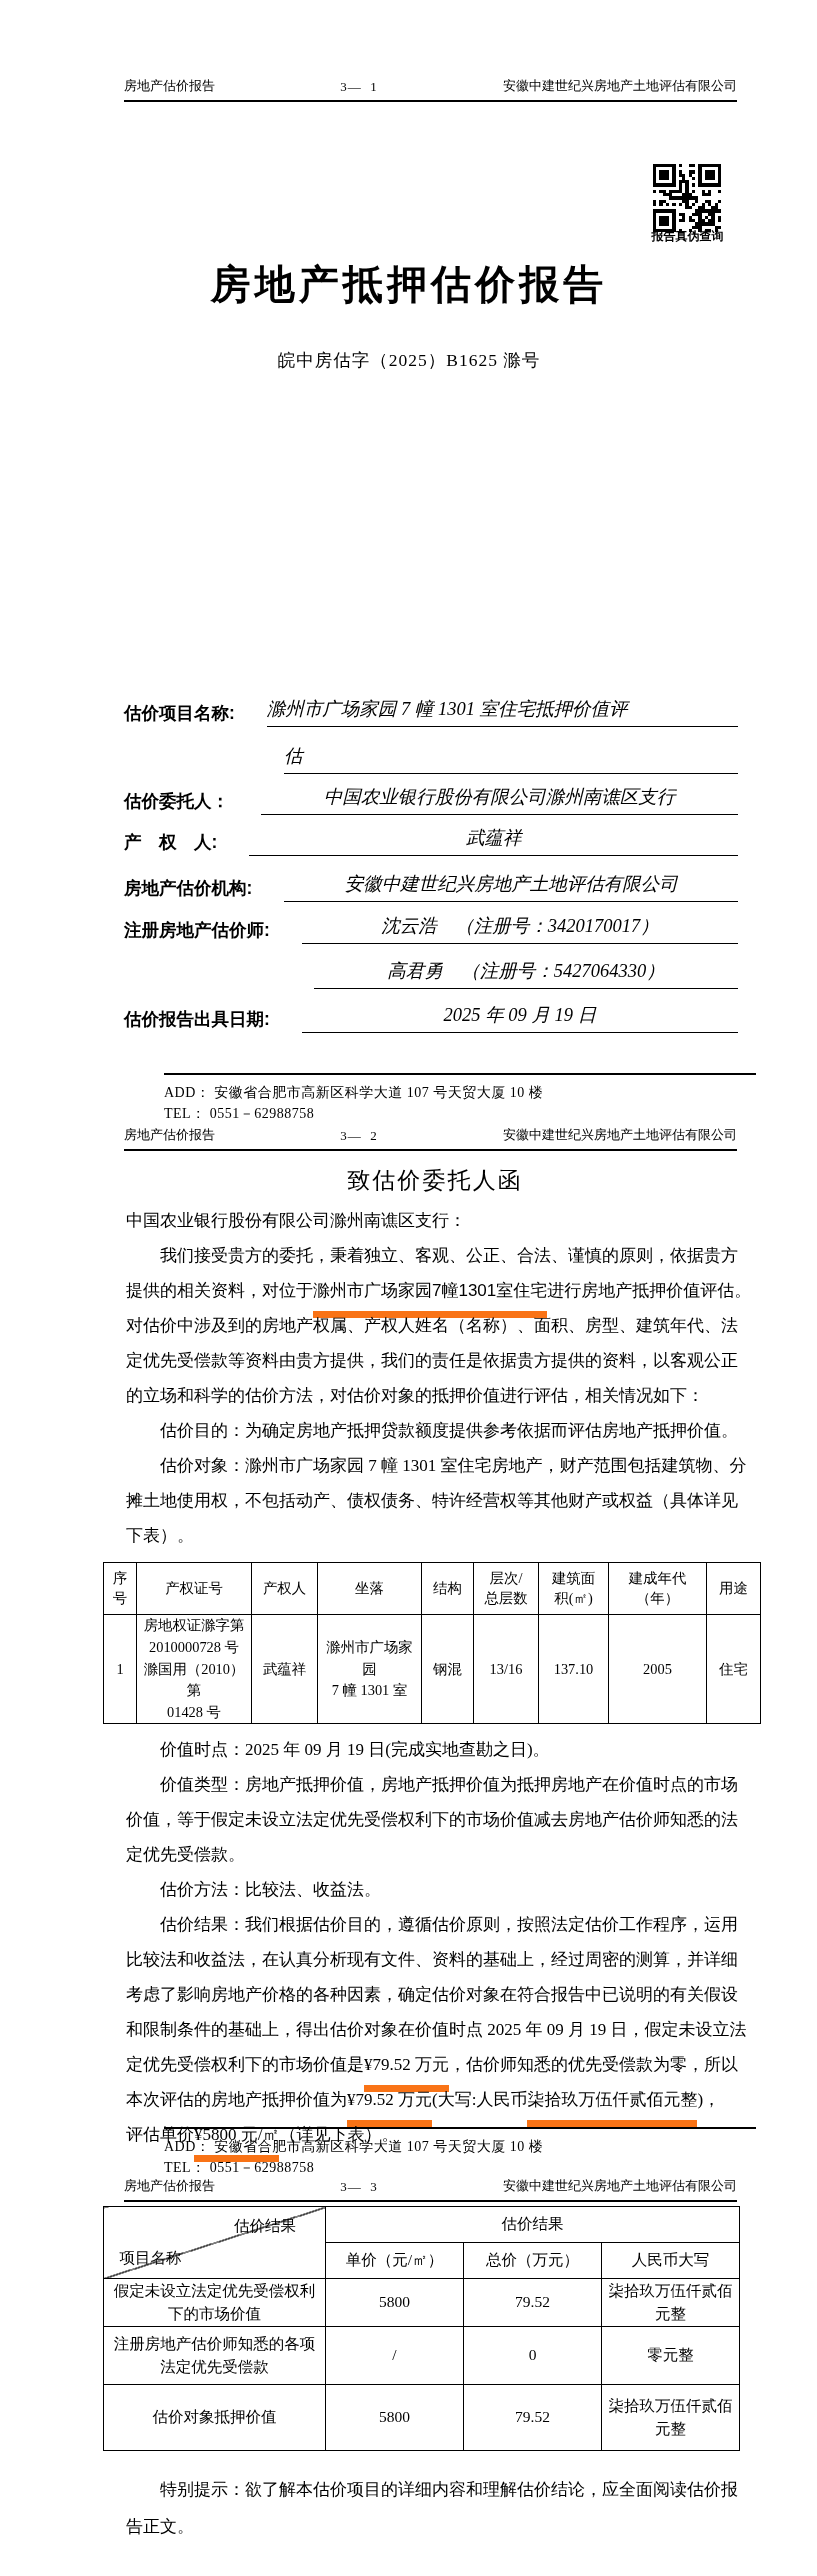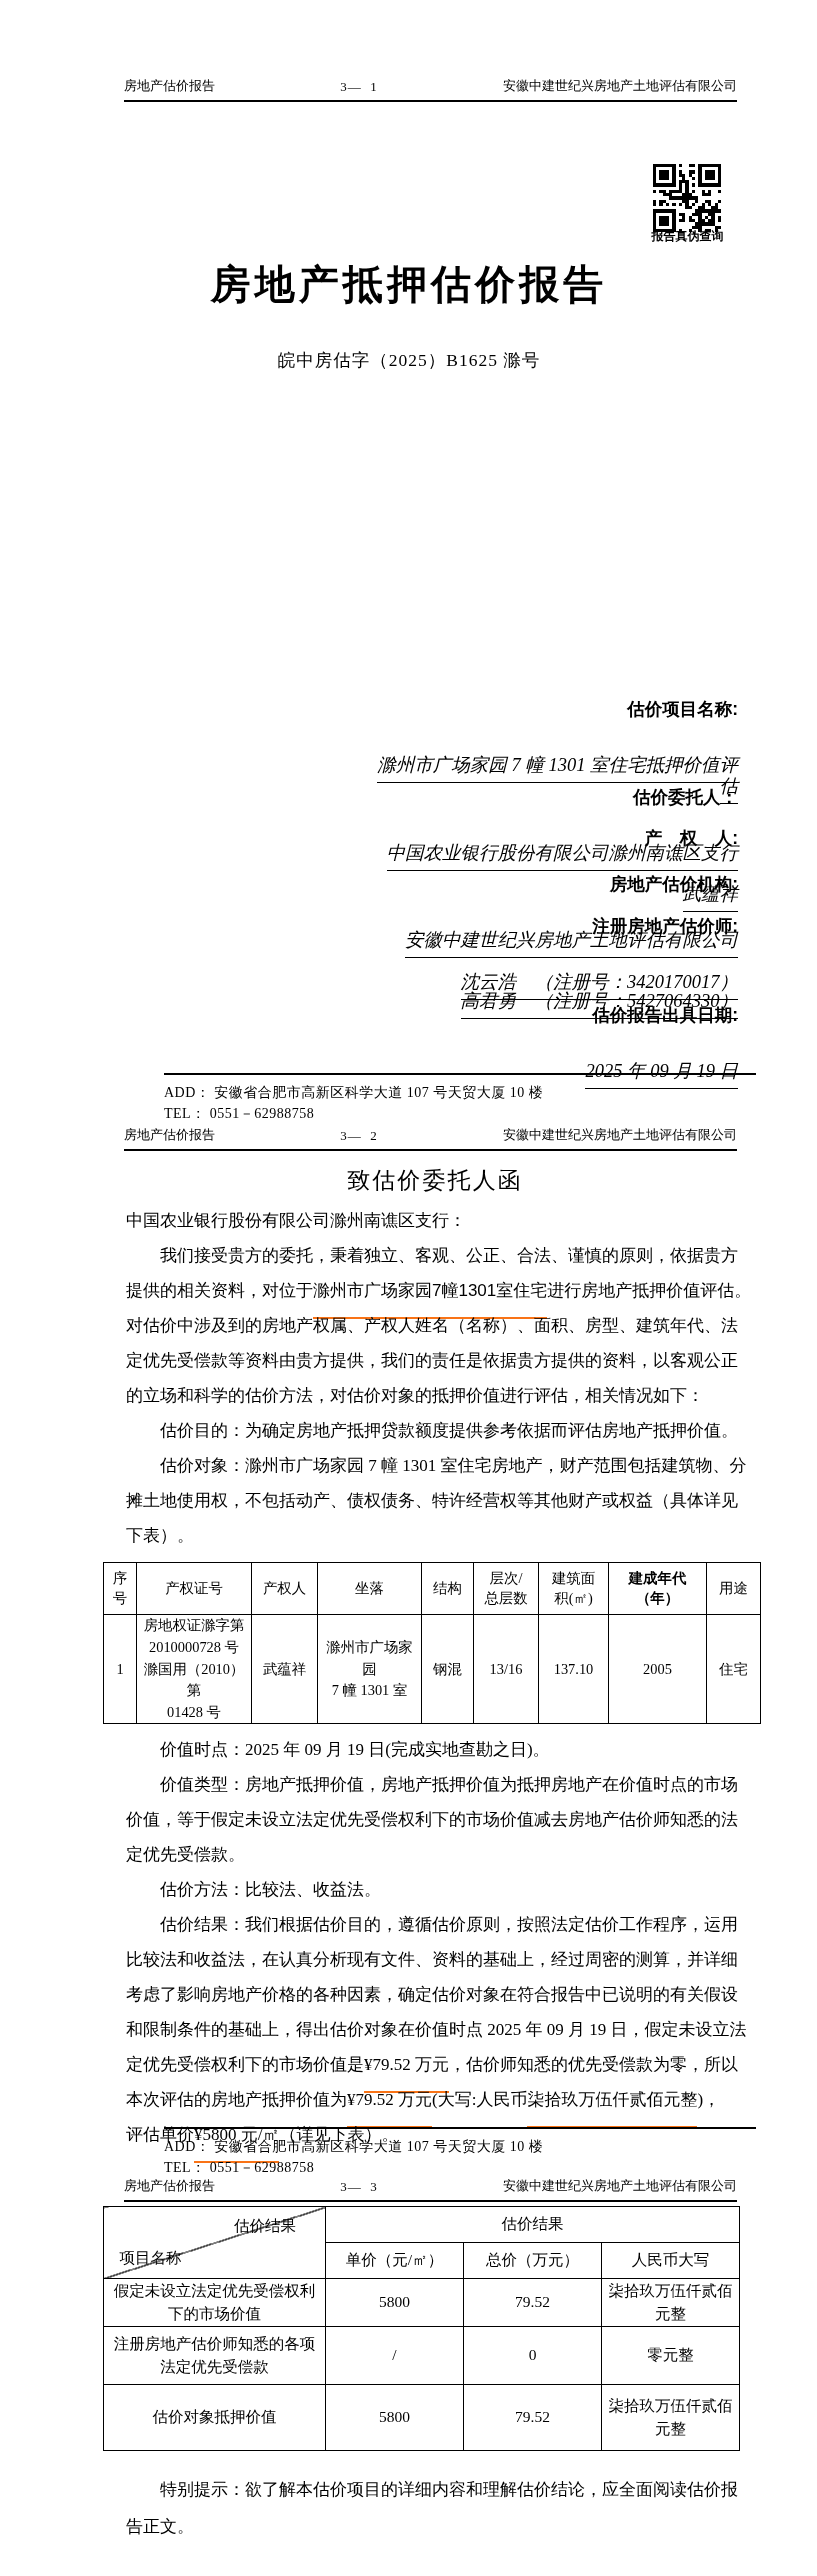--- a/index.html
+++ b/index.html
@@ -18,34 +18,34 @@
   .pgfoot{
     left:124px;width:592px;border-top:2.6px solid #000;padding-top:8.2px;
     font-size:14px;letter-spacing:0.5px;margin-left:40px;
   }
   .pgfoot div{line-height:20.6px;white-space:pre;}
   
   .qr{left:653px;top:164px;width:68px;height:68px;}
   .qrlabel{left:637px;top:228px;width:101px;text-align:center;font-size:12px;font-weight:bold;}
   .ctitle{left:0;top:257px;width:818px;text-align:center;font-size:40px;font-weight:bold;letter-spacing:4.1px;}
   .cdocno{left:0;top:348px;width:818px;text-align:center;font-size:17.5px;letter-spacing:1px;}
-  .frow{left:124px;width:614px;height:30px;display:flex;align-items:flex-end;font-size:18.5px;flex-direction:column;}
+  .frow{left:124px;width:614px;height:30px;display:flex;align-items:flex-end;font-size:18.5px;}
   .frow .lbl{font-weight:bold;white-space:pre;flex:0 0 auto;
     font-family:"Liberation Sans","DejaVu Sans",sans-serif;font-size:17.5px;padding-bottom:2.1px;}
   .frow .spacer{flex:0 0 auto;}
   .frow .val{flex:1 1 auto;border-bottom:1.5px solid #000;text-align:center;
     white-space:pre;padding-bottom:6px;line-height:1.15;font-style:italic;}
   .frow .val.left{text-align:left;}
   
   .letter{left:126px;top:1158px;width:618px;}
   .lline{font-size:17px;line-height:35px;white-space:pre;}
   .lline.title{font-size:23px;line-height:45px;text-align:center;font-weight:bold;
     font-family:"Liberation Sans","DejaVu Sans",sans-serif;letter-spacing:2.1px;}
   .lline .b{font-weight:normal;font-family:"Liberation Sans","DejaVu Sans",sans-serif;}
-  .lline .u{border-bottom:2px solid #f97316;padding-bottom:17px;}
+  .lline .u{border-bottom:7px solid #f97316;padding-bottom:11px;}
   
   table{border-collapse:collapse;table-layout:fixed;}
   td,th{border:1px solid #000;text-align:center;vertical-align:middle;
     white-space:pre-line;font-weight:normal;padding:0 2.1px;box-sizing:border-box;}
   .ptab{margin:9.3px 0 7.2px -23px;width:637px;font-size:14.4px;}
   .ptab th{height:52px;line-height:1.35;}
   .ptab td{height:81px;line-height:1.5;}
   .rtab{left:103px;top:2206px;width:637px;font-size:15.5px;}
   .rtab td{line-height:1.45;}
   .corner{position:relative;padding:0;
@@ -270,21 +270,21 @@
         <th style="width:33px;">序
 号</th>
         <th style="width:115px;">产权证号</th>
         <th style="width:66px;">产权人</th>
         <th style="width:104px;">坐落</th>
         <th style="width:52px;">结构</th>
         <th style="width:65px;">层次/
 总层数</th>
         <th style="width:70px;">建筑面
 积(㎡)</th>
-        <th style="width:98px;font-weight:bold;">建成年代
+        <th style="width:98px;">建成年代
 （年）</th>
         <th style="width:54px;">用途</th>
       </tr>
       <tr>
         <td>1</td>
         <td>房地权证滁字第
 2010000728 号
 滁国用（2010）第
 01428 号</td>
         <td>武蕴祥</td>

